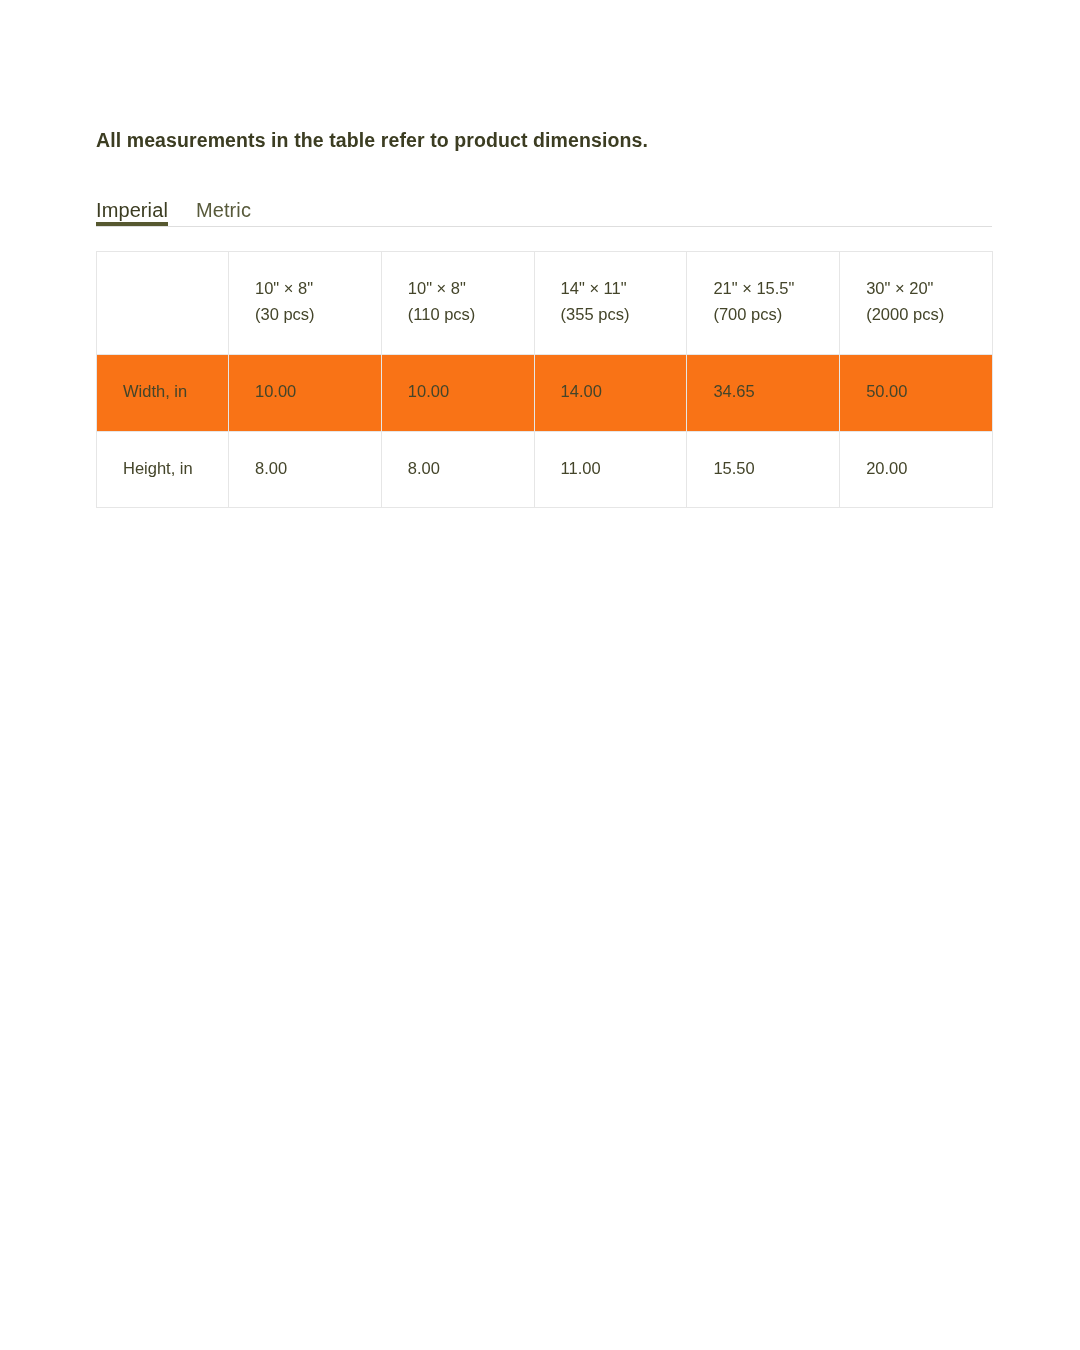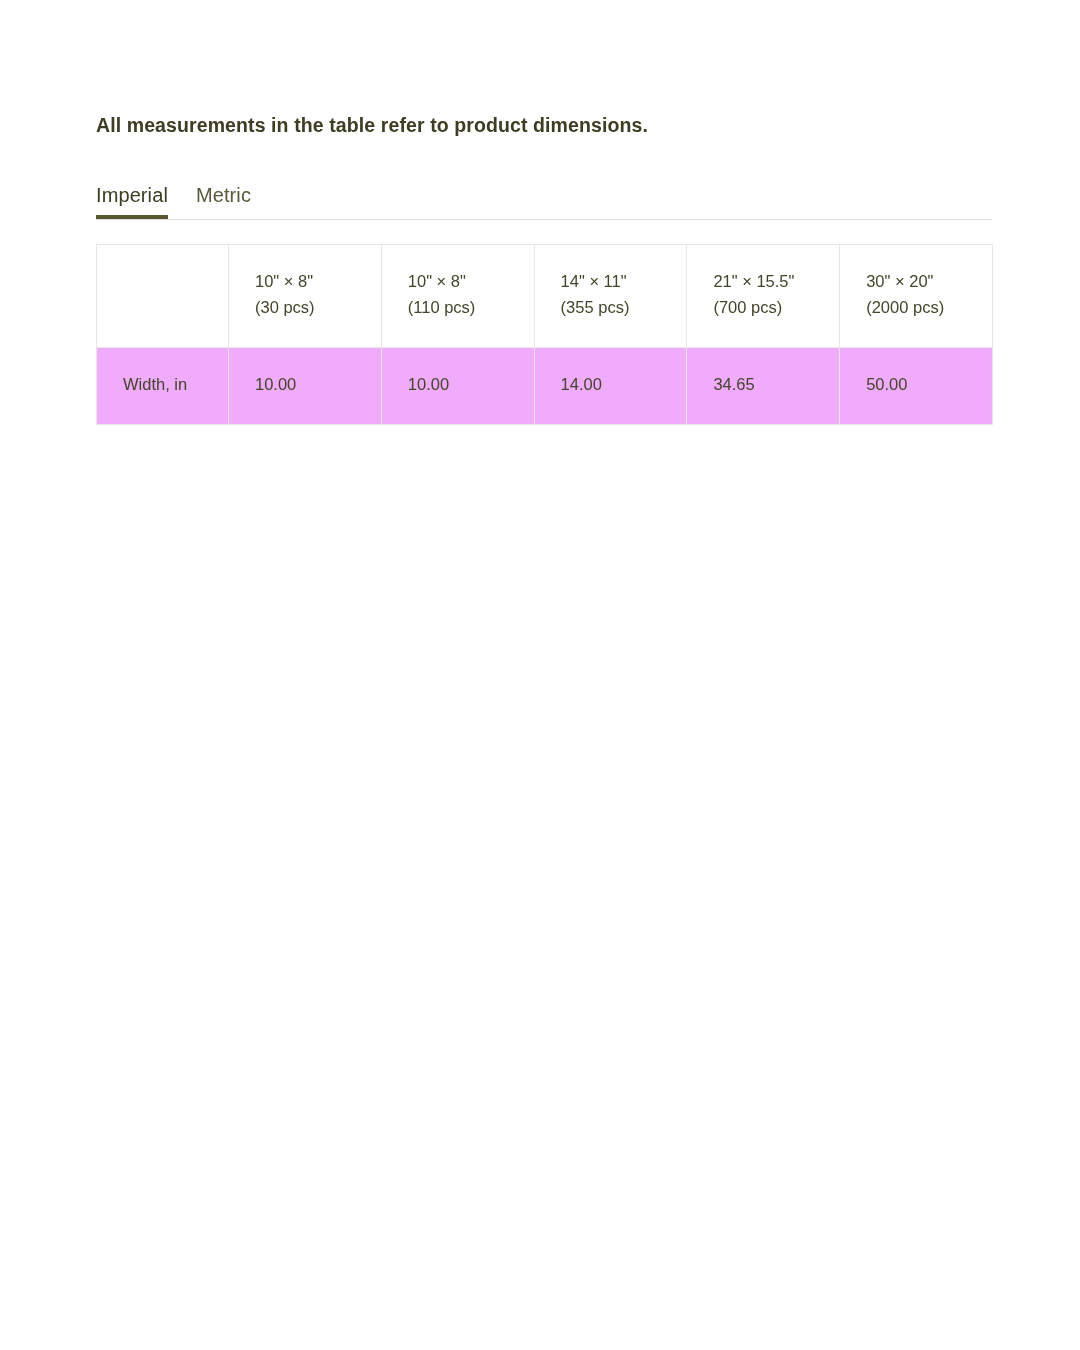--- a/index.html
+++ b/index.html
@@ -16,21 +16,21 @@
   }
   .page {
     position: relative;
     width: 1080px;
     height: 1350px;
     box-sizing: border-box;
   }
   .content {
     position: absolute;
     left: 96px;
-    top: 112px;
+    top: 127px;
     width: 896px;
   }
   .intro {
     font-size: 19.5px;
     font-weight: bold;
     color: #3c3d22;
     letter-spacing: 0.1px;
     margin: 0 0 44px 0;
     line-height: 1.4;
   }
@@ -38,21 +38,21 @@
     display: flex;
     align-items: flex-end;
     gap: 28px;
     border-bottom: 1px solid #dedede;
     padding-bottom: 0;
     margin-bottom: 0;
   }
   .tab {
     font-size: 20px;
     color: #585a3b;
-    padding: 0 0 8px 0;
+    padding: 0 0 0 0;
     background: none;
     border: none;
     border-bottom: 4px solid transparent;
     cursor: pointer;
     font-family: "Liberation Sans", sans-serif;
     letter-spacing: 0.1px;
     line-height: 1.2;
   }
   .tab.active {
     color: #3c3d22;
@@ -80,21 +80,21 @@
   table.dims col.data-col { width: 152.8px; }
   .head-row td {
     padding-top: 30px;
     padding-bottom: 30px;
     height: 52px;
   }
   .head-row td.corner {
     border-left: 1px solid #e6e6e6;
   }
   .row-shaded td {
-    background: #f0abfc;
+    background: #f97316;
   }
   .cell-line { display: block; }
   .row-label {
     color: #44452a;
   }
 </style>
 </head>
 <body>
 
 <div class="page">
@@ -144,18 +144,26 @@
 
           <tr class="row-shaded">
             <td class="row-label">Width, in</td>
             <td>10.00</td>
             <td>10.00</td>
             <td>14.00</td>
             <td>34.65</td>
             <td>50.00</td>
           </tr>
 
+          <tr>
+            <td class="row-label">Height, in</td>
+            <td>8.00</td>
+            <td>8.00</td>
+            <td>11.00</td>
+            <td>15.50</td>
+            <td>20.00</td>
+          </tr>
         </tbody>
       </table>
     </div>
 
   </div>
 </div>
 
 </body></html>

